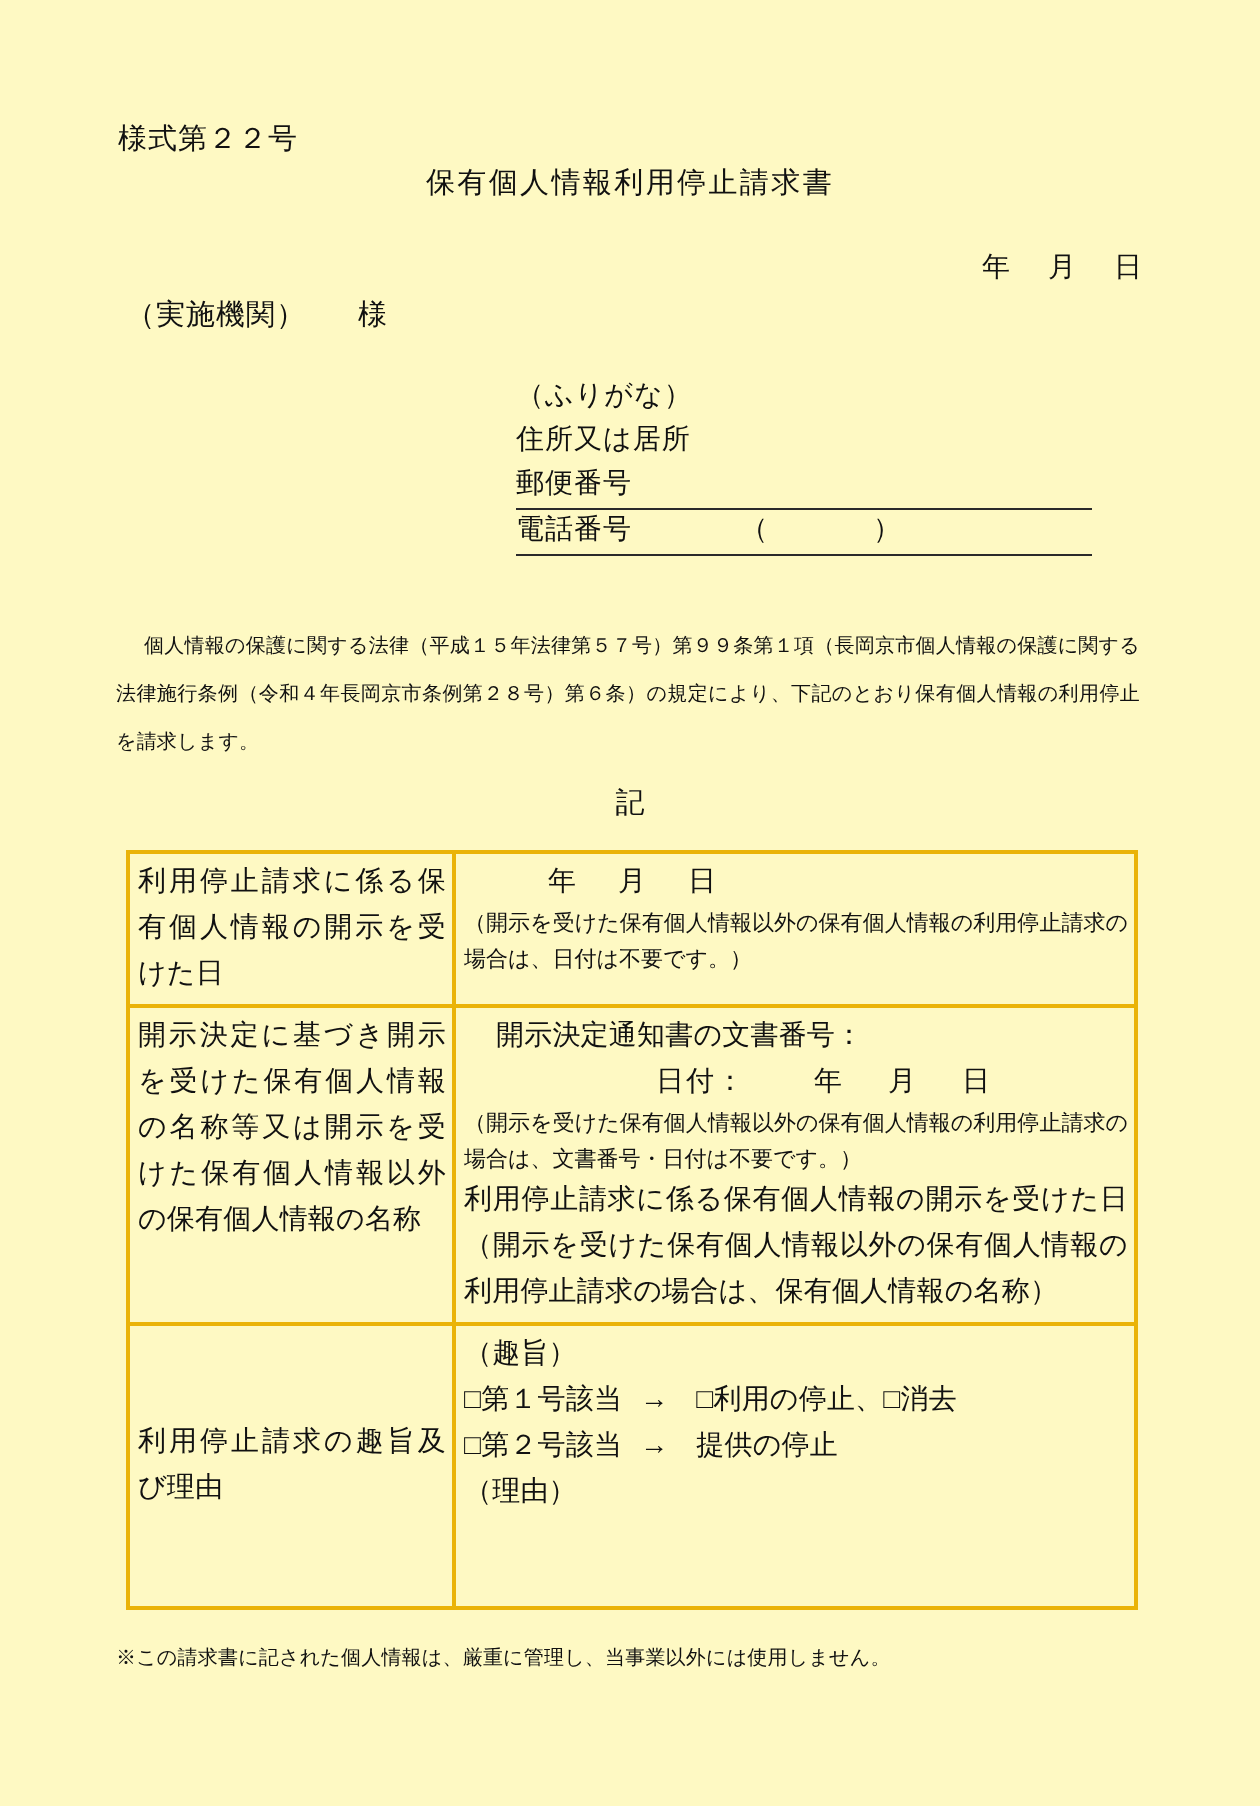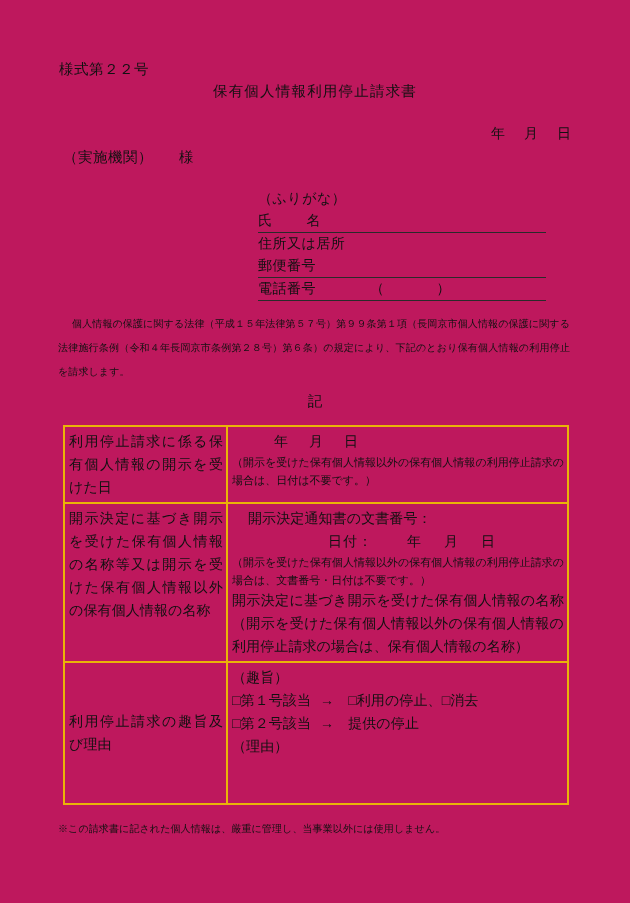--- a/index.html
+++ b/index.html
@@ -12,21 +12,21 @@
     height: 903px;
     position: relative;
     font-family: "Liberation Serif", "DejaVu Serif", serif;
     color: #111111;
     font-size: 14px;
     overflow: hidden;
   }
   .page {
     position: absolute;
     inset: 0;
-    background: #be185d;
+    background: #fef9c3;
     text-decoration: underline;
   }
 
   
   .form-no {
     position: absolute;
     left: 59px;
     top: 60px;
     font-size: 14.5px;
     letter-spacing: 0.5px;
@@ -197,23 +197,20 @@
     <span>年</span><span class="gap"></span><span>月</span><span class="gap"></span><span>日</span>
   </div>
 
   <div class="agency-line">
     <span>（実施機関）</span><span class="sama">様</span>
   </div>
 
   <div class="applicant">
     <div class="row">
       <span>（ふりがな）</span>
-    </div>
-    <div class="row ruled">
-      <span class="lbl-wide">氏</span><span class="sp"></span><span>名</span>
     </div>
     <div class="row">
       <span>住所又は居所</span>
     </div>
     <div class="row ruled">
       <span>郵便番号</span>
     </div>
     <div class="row ruled">
       <span>電話番号</span>
       <span class="tel-paren">
@@ -234,21 +231,21 @@
           <span class="ymd"><span>年</span><span class="g"></span><span>月</span><span class="g"></span><span>日</span></span>
           <span class="note">（開示を受けた保有個人情報以外の保有個人情報の利用停止請求の場合は、日付は不要です。）</span>
         </td>
       </tr>
       <tr>
         <td class="label-cell">開示決定に基づき開示を受けた保有個人情報の名称等又は開示を受けた保有個人情報以外の保有個人情報の名称</td>
         <td class="value-cell">
           <span class="docnum">開示決定通知書の文書番号：</span>
           <span class="dateindent"><span>日付：</span><span class="g3"></span><span>年</span><span class="g2"></span><span>月</span><span class="g2"></span><span>日</span></span>
           <span class="note">（開示を受けた保有個人情報以外の保有個人情報の利用停止請求の場合は、文書番号・日付は不要です。）</span>
-          <span class="body-text">開示決定に基づき開示を受けた保有個人情報の名称（開示を受けた保有個人情報以外の保有個人情報の利用停止請求の場合は、保有個人情報の名称）</span>
+          <span class="body-text">利用停止請求に係る保有個人情報の開示を受けた日（開示を受けた保有個人情報以外の保有個人情報の利用停止請求の場合は、保有個人情報の名称）</span>
         </td>
       </tr>
       <tr>
         <td class="label-cell mid">利用停止請求の趣旨及び理由</td>
         <td class="value-cell">
           <span class="chk-line">（趣旨）</span>
           <span class="chk-line"><span>□</span><span>第１号該当</span><span class="arrow">→</span><span class="pad"></span><span>□</span><span>利用の停止、</span><span>□</span><span>消去</span></span>
           <span class="chk-line"><span>□</span><span>第２号該当</span><span class="arrow">→</span><span class="pad"></span><span>提供の停止</span></span>
           <span class="chk-line">（理由）</span>
           <span class="tall-pad"></span>

